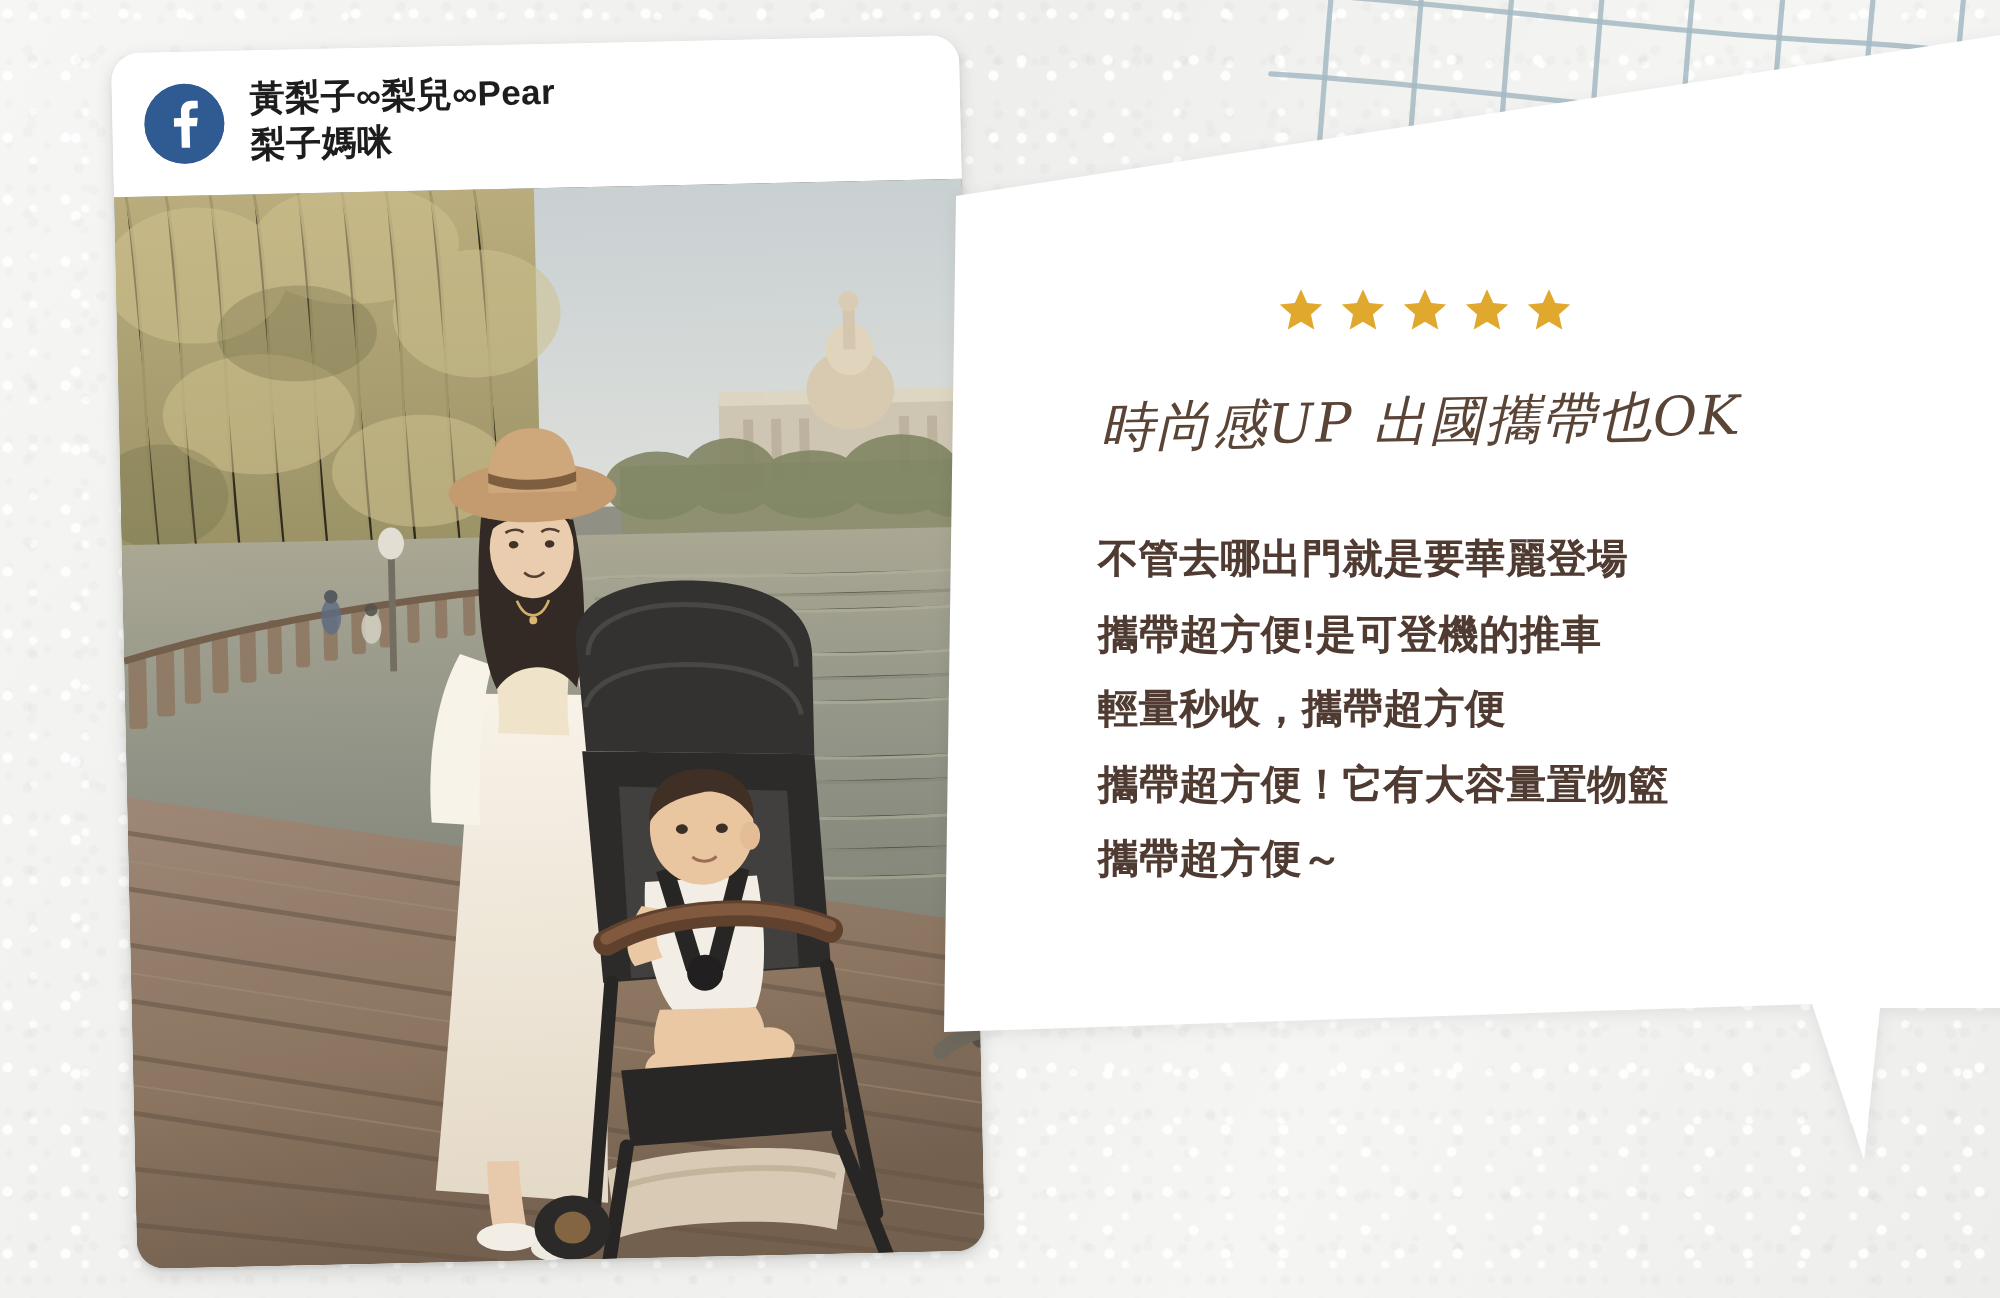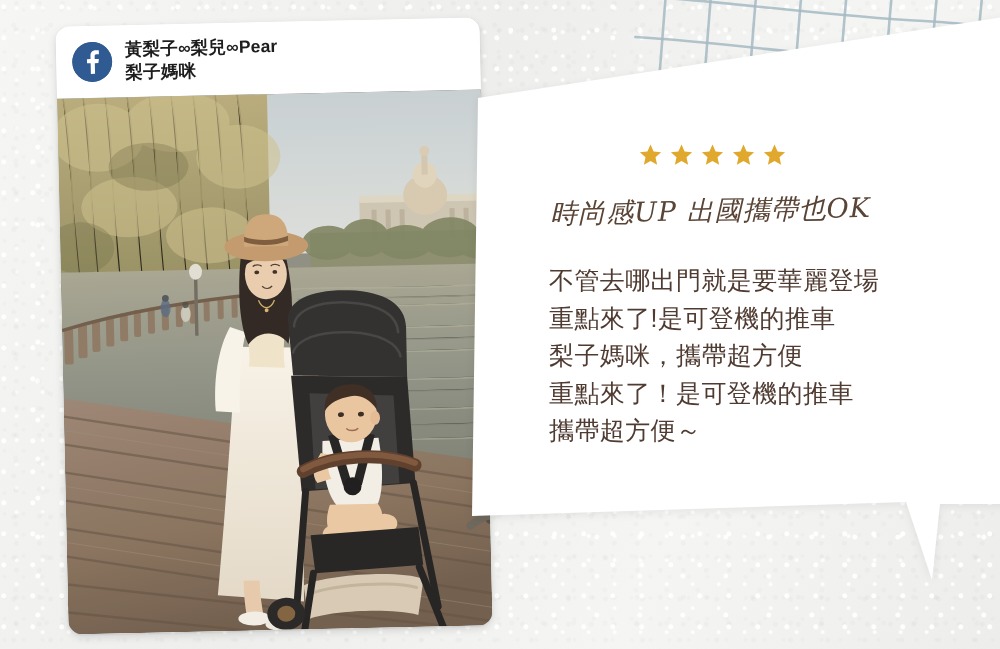--- a/index.html
+++ b/index.html
@@ -160,24 +160,24 @@
     transform-origin: left center;
   }
 
   #body-lines {
     position: absolute;
     left: 79px;
     top: 262px;
     width: 430px;
   }
   .body-line {
-    font-size: 25px;
+    font-size: 20px;
     line-height: 37.5px;
     color: #4f3b31;
-    font-weight: 400;
+    font-weight: 700;
     letter-spacing: .4px;
     white-space: nowrap;
   }
 </style>
 </head>
 <body>
 
 <div id="stage">
 
   <div id="grid-decoration">
@@ -523,20 +523,20 @@
         </svg>
       <svg class="star" width="25" height="24" viewBox="0 0 24 24">
           <path d="M12 1.6l3.1 6.9 7.5.75-5.6 5.05 1.6 7.4L12 17.9l-6.6 3.8 1.6-7.4L1.4 9.25l7.5-.75z" fill="#e0a82c"></path>
         </svg>
     </div>
 
     <div id="headline">時尚感UP 出國攜帶也OK</div>
 
     <div id="body-lines">
       <div class="body-line">不管去哪出門就是要華麗登場</div>
-      <div class="body-line">重點來了!是可登機的推車</div>
-      <div class="body-line">梨子媽咪，攜帶超方便</div>
-      <div class="body-line">重點來了！是可登機的推車</div>
+      <div class="body-line">攜帶超方便!是可登機的推車</div>
+      <div class="body-line">輕量秒收，攜帶超方便</div>
+      <div class="body-line">攜帶超方便！它有大容量置物籃</div>
       <div class="body-line">攜帶超方便～</div>
     </div>
   </div>
 
 </div>
 
 </body></html>

